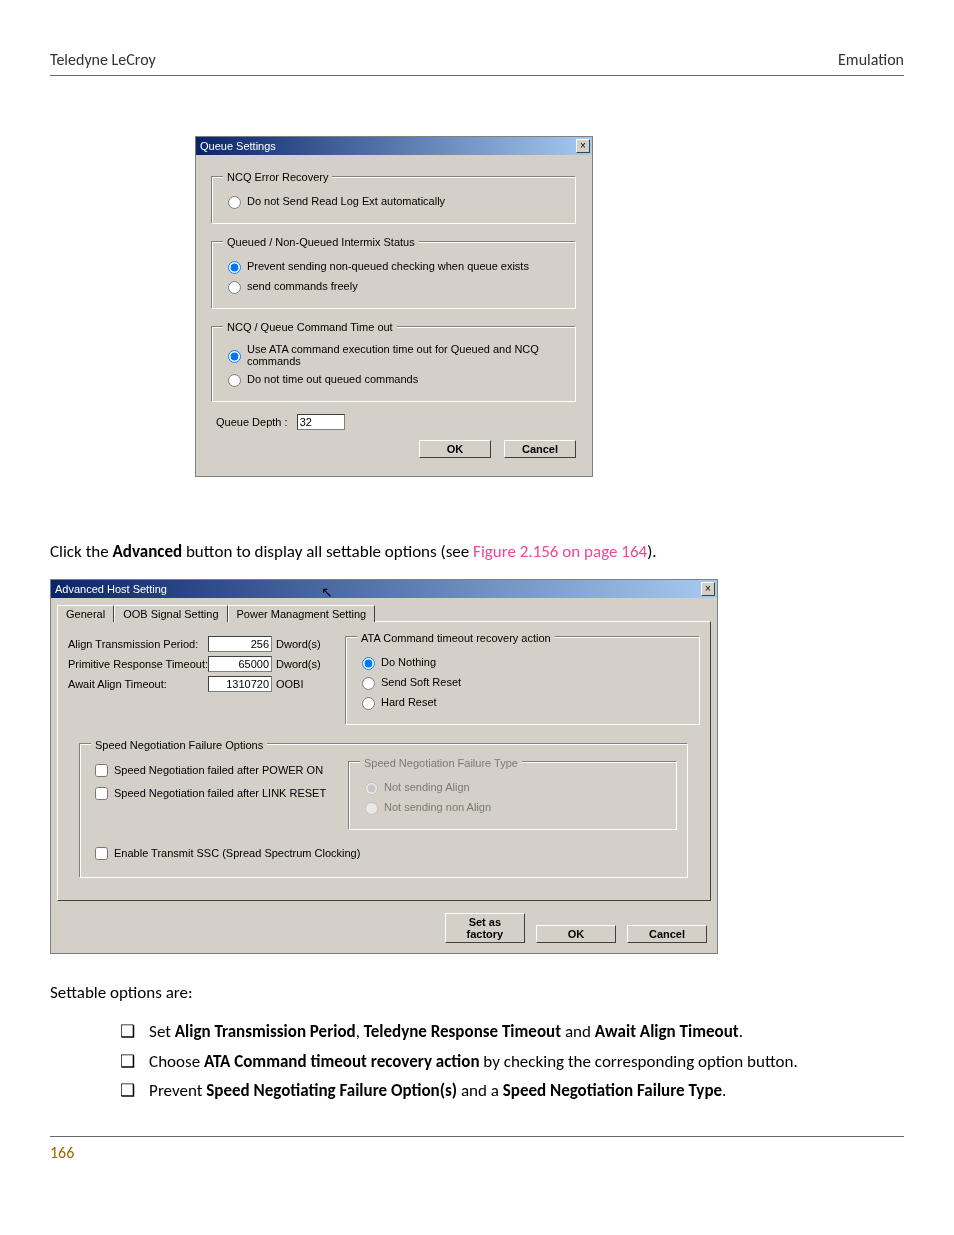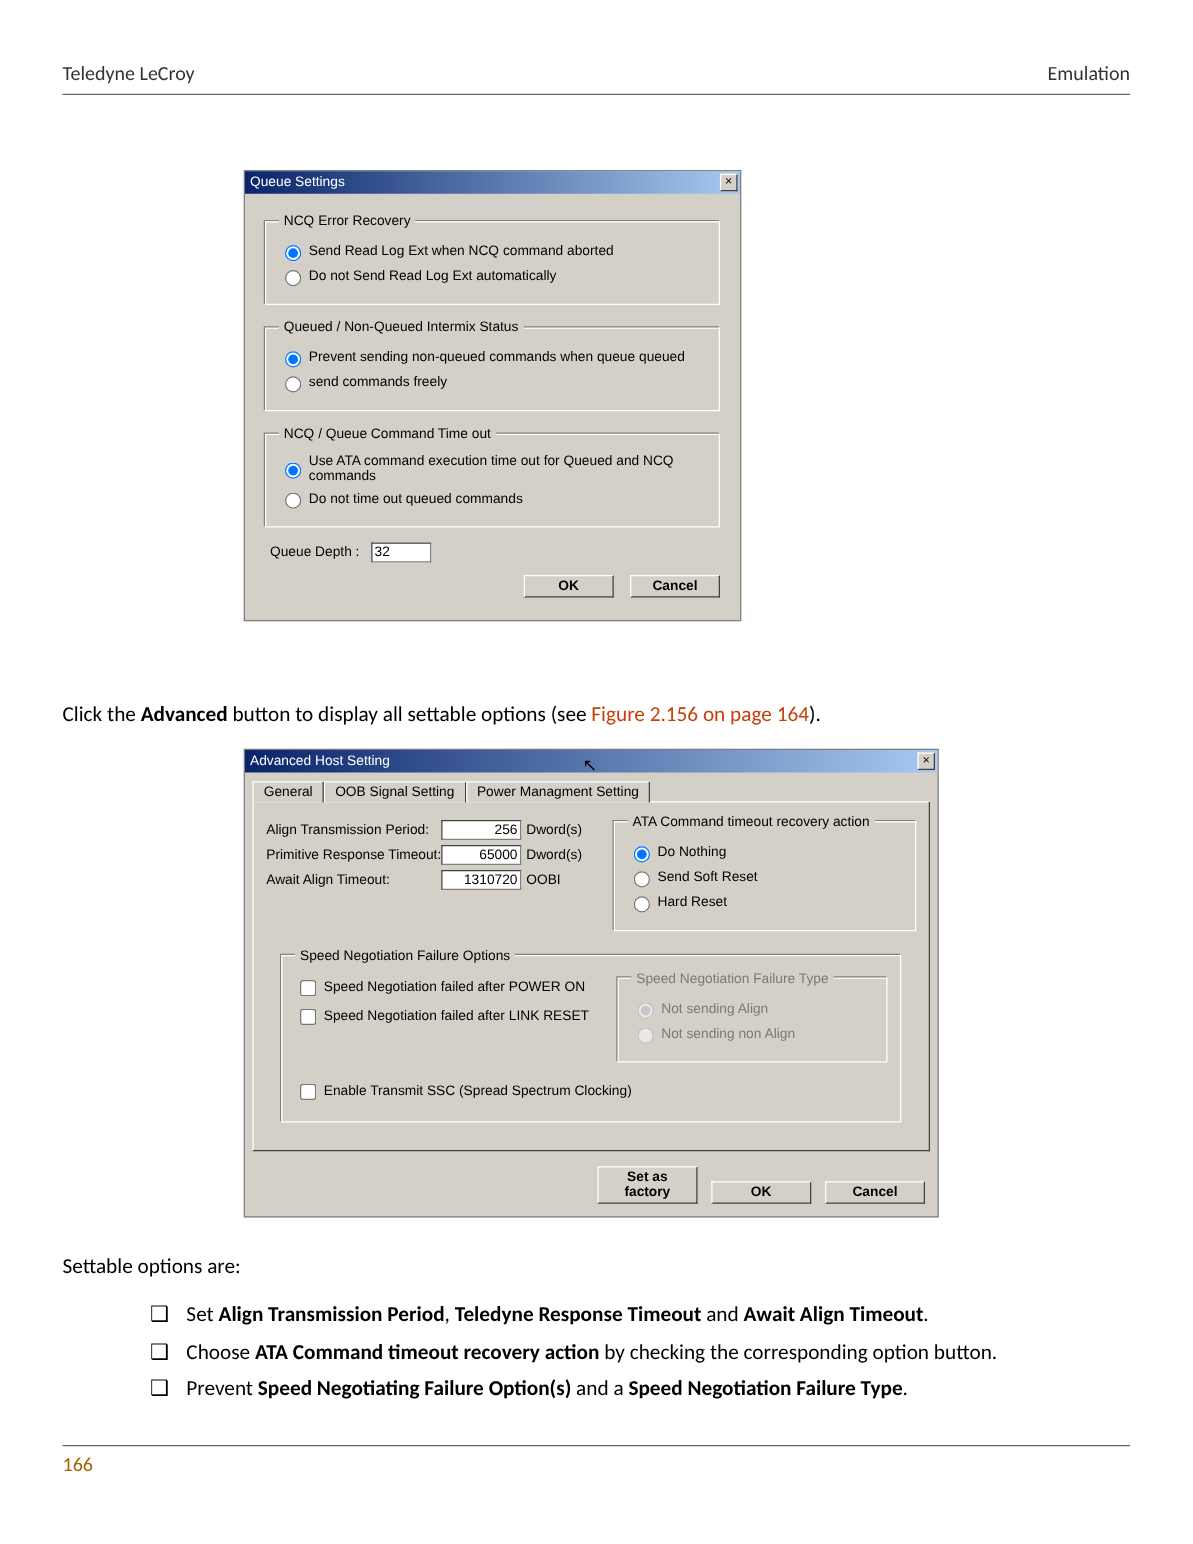--- a/index.html
+++ b/index.html
@@ -109,22 +109,21 @@
     width: 398px;
     margin-left: 145px;
   }
   #qs-body { padding: 8px 4px 10px 4px; }
   #qs-footer { text-align: right; padding: 2px 12px 8px 0; }
   #qs-footer .btn { width: 72px; margin-left: 10px; }
   .qd-row { margin: 8px 0 8px 16px; }
 
   
   #ahs-dialog {
-    width: 556px;
-    margin-left: 145px;
+    width: 668px;
   }
 
   
   .tabs { display: flex; margin: 6px 0 0 6px; font-size: 11px; }
   .tab {
     border: 1px solid #fff;
     border-right-color: #404040;
     border-bottom: none;
     padding: 2px 8px;
     background: #d4d0c8;
@@ -147,21 +146,21 @@
   .grp-val { width: 64px; text-align: right; margin-right: 4px; }
   .grp-unit { width: 50px; }
   .twocol { display: flex; gap: 18px; }
   .col { flex: 1; }
   .ahs-footer { text-align: right; padding: 6px 10px 10px 0; }
   .ahs-footer .btn { width: 80px; margin-left: 8px; }
 
   
   .doc-text { font-size: 17px; line-height: 1.5; }
   .doc-text p { margin: 14px 0; }
-  .doc-text .link { color: #c2410c; }
+  .doc-text .link { color: #ec4899; }
   .doc-text b { font-weight: bold; }
   ul.sq { list-style: none; padding-left: 70px; margin: 6px 0; }
   ul.sq li::before {
     content: "❑";
     margin-right: 10px;
   }
   ul.sq li { margin: 4px 0; text-indent: -22px; padding-left: 22px; }
   .figure-space { height: 48px; }
 
   .footer {
@@ -193,34 +192,30 @@
 
   <div id="qs-dialog" class="dialog">
     <div class="titlebar">
       <span>Queue Settings</span>
       <span class="xbtn">×</span>
     </div>
     <div id="qs-body">
       <fieldset class="classic">
         <legend>NCQ Error Recovery</legend>
         <label class="radio-row">
-          <input type="radio" name="ncq" checked="" style="">
-          <span>Send Read Log Ext when NCQ command aborted</span>
-        </label>
-        <label class="radio-row">
           <input type="radio" name="ncq" style="">
           <span>Do not Send Read Log Ext automatically</span>
         </label>
       </fieldset>
 
       <fieldset class="classic">
         <legend>Queued / Non-Queued Intermix Status</legend>
         <label class="radio-row">
           <input type="radio" name="intermix" checked="" style="">
-          <span>Prevent sending non-queued commands when queue queued</span>
+          <span>Prevent sending non-queued checking when queue exists</span>
         </label>
         <label class="radio-row">
           <input type="radio" name="intermix" style="">
           <span>send commands freely</span>
         </label>
       </fieldset>
 
       <fieldset class="classic">
         <legend>NCQ / Queue Command Time out</legend>
         <label class="radio-row">

